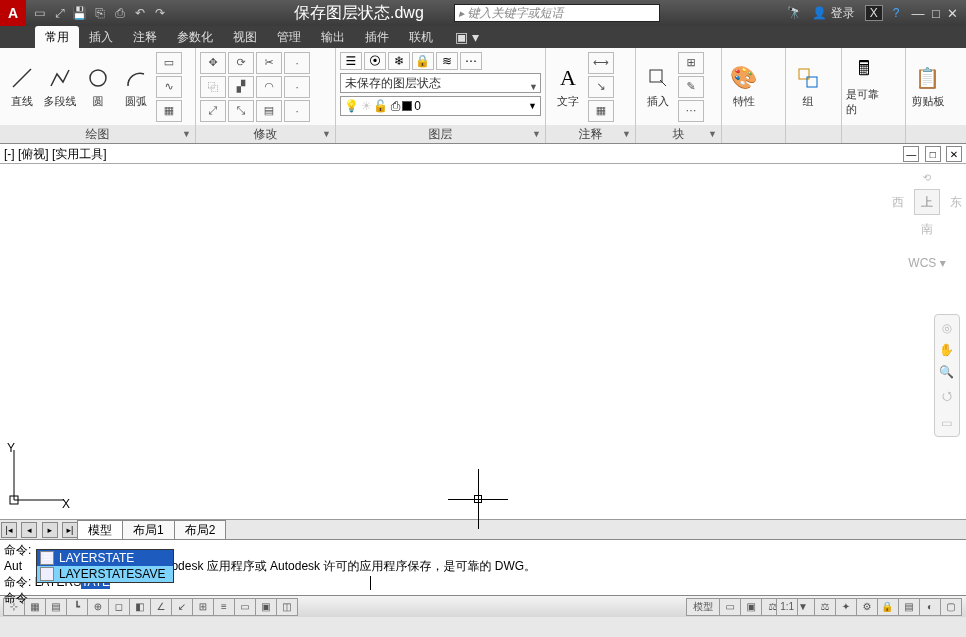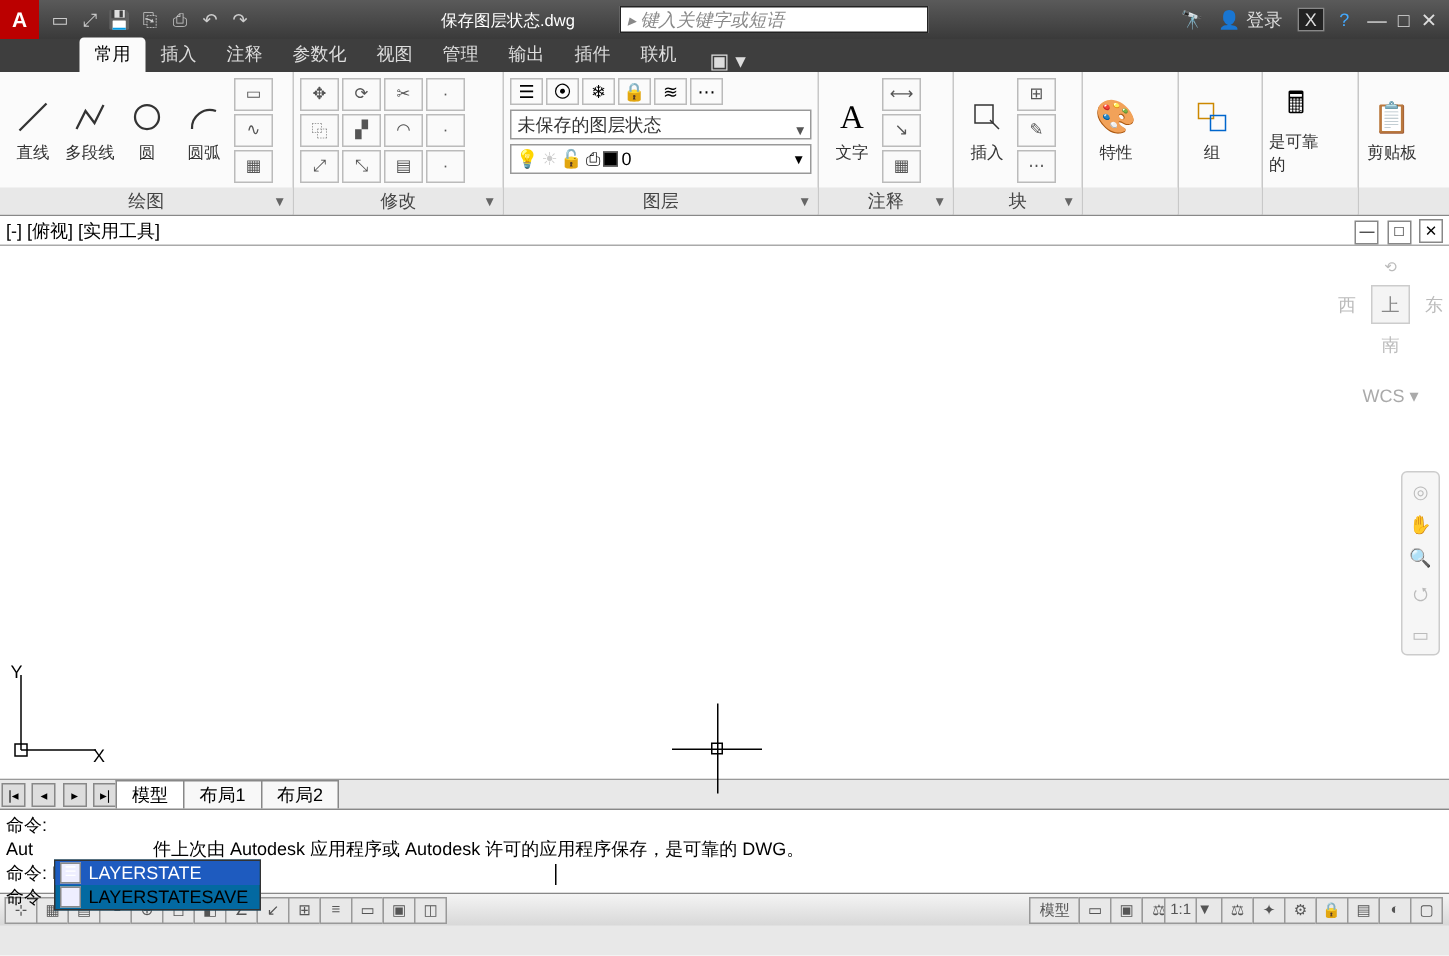--- a/index.html
+++ b/index.html
@@ -3,28 +3,28 @@
 <meta charset="utf-8">
 <style>
 * { margin:0; padding:0; box-sizing:border-box; font-family:"Microsoft YaHei",Tahoma,sans-serif; font-size:12px; }
 body { width:966px; height:637px; background:#e8e8e8; overflow:hidden; position:relative; }
 
 
 #titlebar { height:26px; background:linear-gradient(#5a5a5a,#3a3a3a); display:flex; align-items:center; color:#ddd; }
 #titlebar .logo { width:26px; height:26px; background:#b00; color:#fff; font-weight:bold; font-size:14px; display:flex; align-items:center; justify-content:center; }
 #titlebar .qat { display:flex; gap:4px; padding:0 6px; }
 #titlebar .qat span { width:16px; height:16px; display:inline-flex; align-items:center; justify-content:center; color:#ccc; cursor:pointer; }
-#titlebar .doctitle { flex:0 0 auto; margin-left:120px; color:#fff; font-size:11px; }
+#titlebar .doctitle { flex:0 0 auto; margin-left:120px; color:#fff; font-size:16px; }
 #titlebar .search { margin-left:30px; width:206px; height:18px; background:#fff; border:1px solid #222; padding:0 4px; color:#888; font-style:italic; font-size:11px; line-height:16px; }
 #titlebar .right { margin-left:auto; display:flex; align-items:center; gap:10px; padding-right:6px; }
 #titlebar .right span { color:#ddd; cursor:pointer; }
 #titlebar .winbtns span { font-family:Arial; font-size:13px; padding:0 2px; }
 
 
-#ribtabs { height:22px; background:#3e3e3e; display:flex; align-items:flex-end; padding-left:53px; }
+#ribtabs { height:22px; background:#3e3e3e; display:flex; align-items:center; padding-left:35px; }
 #ribtabs .tab { padding:3px 10px; color:#ddd; cursor:pointer; font-size:12px; }
 #ribtabs .tab.active { background:#fbfbfb; color:#000; border-radius:3px 3px 0 0; }
 #ribtabs .bullet { color:#ddd; margin-left:12px; font-size:14px; }
 
 
 #ribbon { height:96px; background:#fbfbfb; border-bottom:1px solid #888; display:flex; }
 .panel { border-right:1px solid #c8c8c8; display:flex; flex-direction:column; }
 .panel .body { flex:1; display:flex; align-items:center; padding:2px 4px; gap:2px; }
 .panel .title { height:18px; background:#e8e8e8; display:flex; align-items:center; justify-content:center; color:#444; font-size:11px; position:relative; }
 .panel .title .arrow { position:absolute; right:4px; font-size:9px; color:#666; }
@@ -57,21 +57,21 @@
 
 
 #laytabs { height:20px; background:#e8e8e8; border-top:1px solid #999; display:flex; align-items:center; font-size:11px; }
 #laytabs .nav span { width:16px; height:16px; border:1px solid #888; background:#ddd; display:inline-flex; align-items:center; justify-content:center; cursor:pointer; margin-left:1px; font-size:9px; }
 #laytabs .t { padding:1px 10px; border:1px solid #888; border-bottom:none; background:#f8f8f8; margin-left:-1px; cursor:pointer; }
 #laytabs .t.active { background:#fff; }
 
 
 #cmdarea { background:#fff; border-top:1px solid #888; font-family:"SimSun",monospace; font-size:12px; padding:2px 4px; position:relative; height:56px; }
 #cmdarea .line { white-space:pre; line-height:16px; }
-#autocomplete { position:absolute; left:36px; top:9px; border:1px solid #333; background:#0369a1; font-family:"SimSun",monospace; font-size:12px;margin-top:24px; }
+#autocomplete { position:absolute; left:36px; top:9px; border:1px solid #333; background:#7dd3fc; font-family:"SimSun",monospace; font-size:12px; }
 #autocomplete .item { padding:1px 8px 1px 22px; position:relative; cursor:pointer; }
 #autocomplete .item .gic { position:absolute; left:3px; top:1px; width:14px; height:14px; border:1px solid #888; background:#eef; font-size:9px; text-align:center; }
 #autocomplete .item.sel { background:#1e5bbf; color:#fff; }
 .hl { background:#1e5bbf; color:#fff; }
 #textcursor { display:inline-block; width:1px; height:14px; background:#000; vertical-align:middle; margin-left:260px; }
 
 
 #status { height:22px; background:linear-gradient(#f4f4f4,#d8d8d8); border-top:1px solid #888; display:flex; align-items:center; font-size:11px; }
 #status .coords { padding:0 8px; color:#333; font-family:monospace; }
 #status .btns { display:flex; margin-left:4px; }

